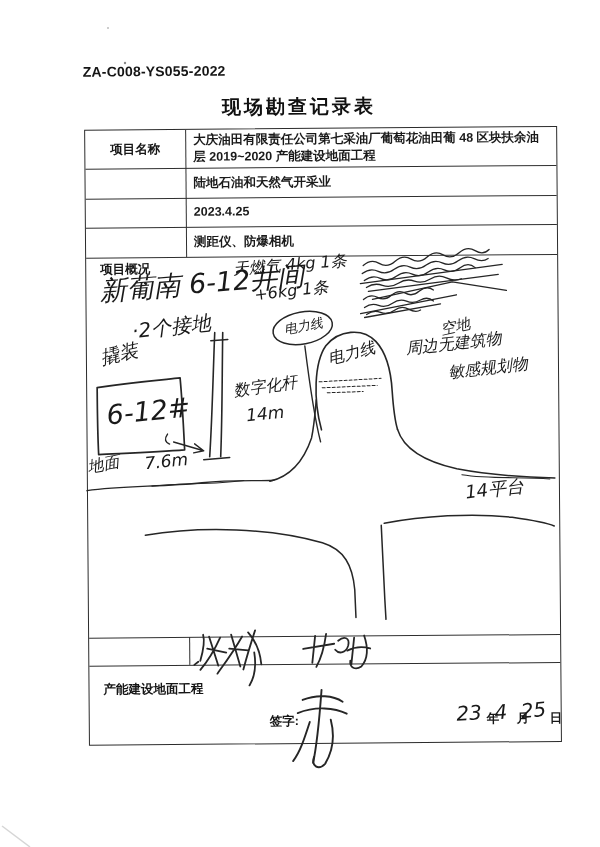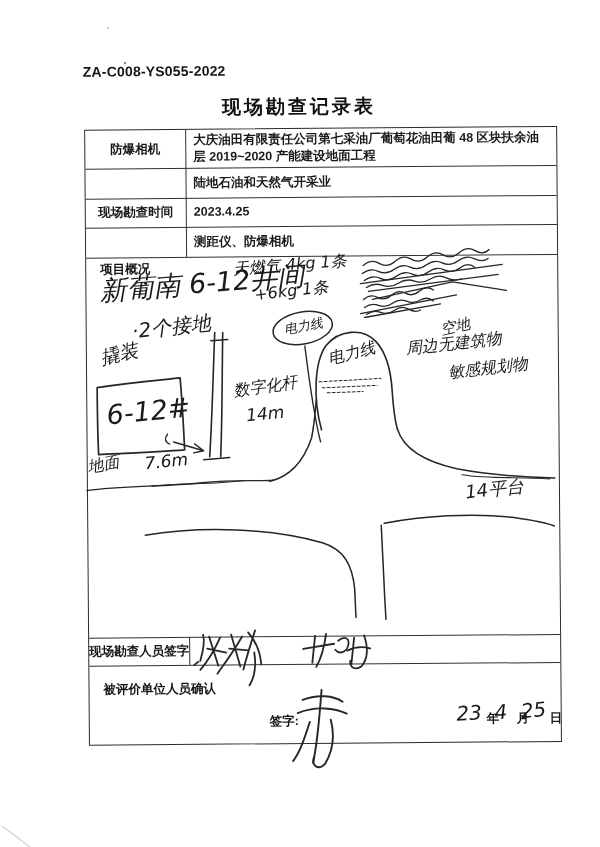--- a/index.html
+++ b/index.html
@@ -41,32 +41,30 @@
     <div class="hline" style="top:38px"></div>
     <div class="hline" style="top:68px"></div>
     <div class="hline" style="top:97px"></div>
     <div class="hline" style="top:127px"></div>
     <div class="hline" style="top:507px"></div>
     <div class="hline" style="top:535px"></div>
 
     <div class="vline" style="left:100px;height:127px"></div>
     <div class="vline" style="left:100px;top:507px;height:28px"></div>
 
-    <div class="cell-label" style="top:0;height:38px">防爆相机</div>
+    <div class="cell-label" style="top:0;height:38px">项目名称</div>
     <div class="cell-value" style="top:0;height:38px">大庆油田有限责任公司第七采油厂葡萄花油田葡 48 区块扶余油层 2019~2020 产能建设地面工程</div>
     <div class="cell-value" style="top:38px;height:30px">陆地石油和天然气开采业</div>
-    <div class="cell-label" style="top:68px;height:29px">现场勘查时间</div>
     <div class="cell-value" style="top:68px;height:29px">2023.4.25</div>
     <div class="cell-value" style="top:97px;height:30px">测距仪、防爆相机</div>
 
     <div class="abs plain-label" style="left:6px;top:131px">项目概况</div>
 
-    <div class="cell-label" style="top:507px;height:28px">现场勘查人员签字</div>
 
-    <div class="abs plain-label" style="left:6px;top:551px">被评价单位人员确认</div>
+    <div class="abs plain-label" style="left:6px;top:551px">产能建设地面工程</div>
     <div class="abs plain-label" style="left:172px;top:584px">签字:</div>
     <div class="abs plain-label" style="left:389px;top:583px">年</div>
     <div class="abs plain-label" style="left:419px;top:583px">月</div>
     <div class="abs plain-label" style="left:452px;top:583px">日</div>
     <div class="hw" style="left:366px;top:574px;font-size:20px;transform:rotate(-3deg)">23</div>
     <div class="hw" style="left:404px;top:573px;font-size:20px;transform:rotate(-4deg)">4</div>
     <div class="hw" style="left:430px;top:572px;font-size:20px;transform:rotate(-5deg)">25</div>
   </div>
 
   <div class="hw" style="left:98px;top:272px;font-size:27px;transform:rotate(-4deg)">新葡南 6-12井间</div>

